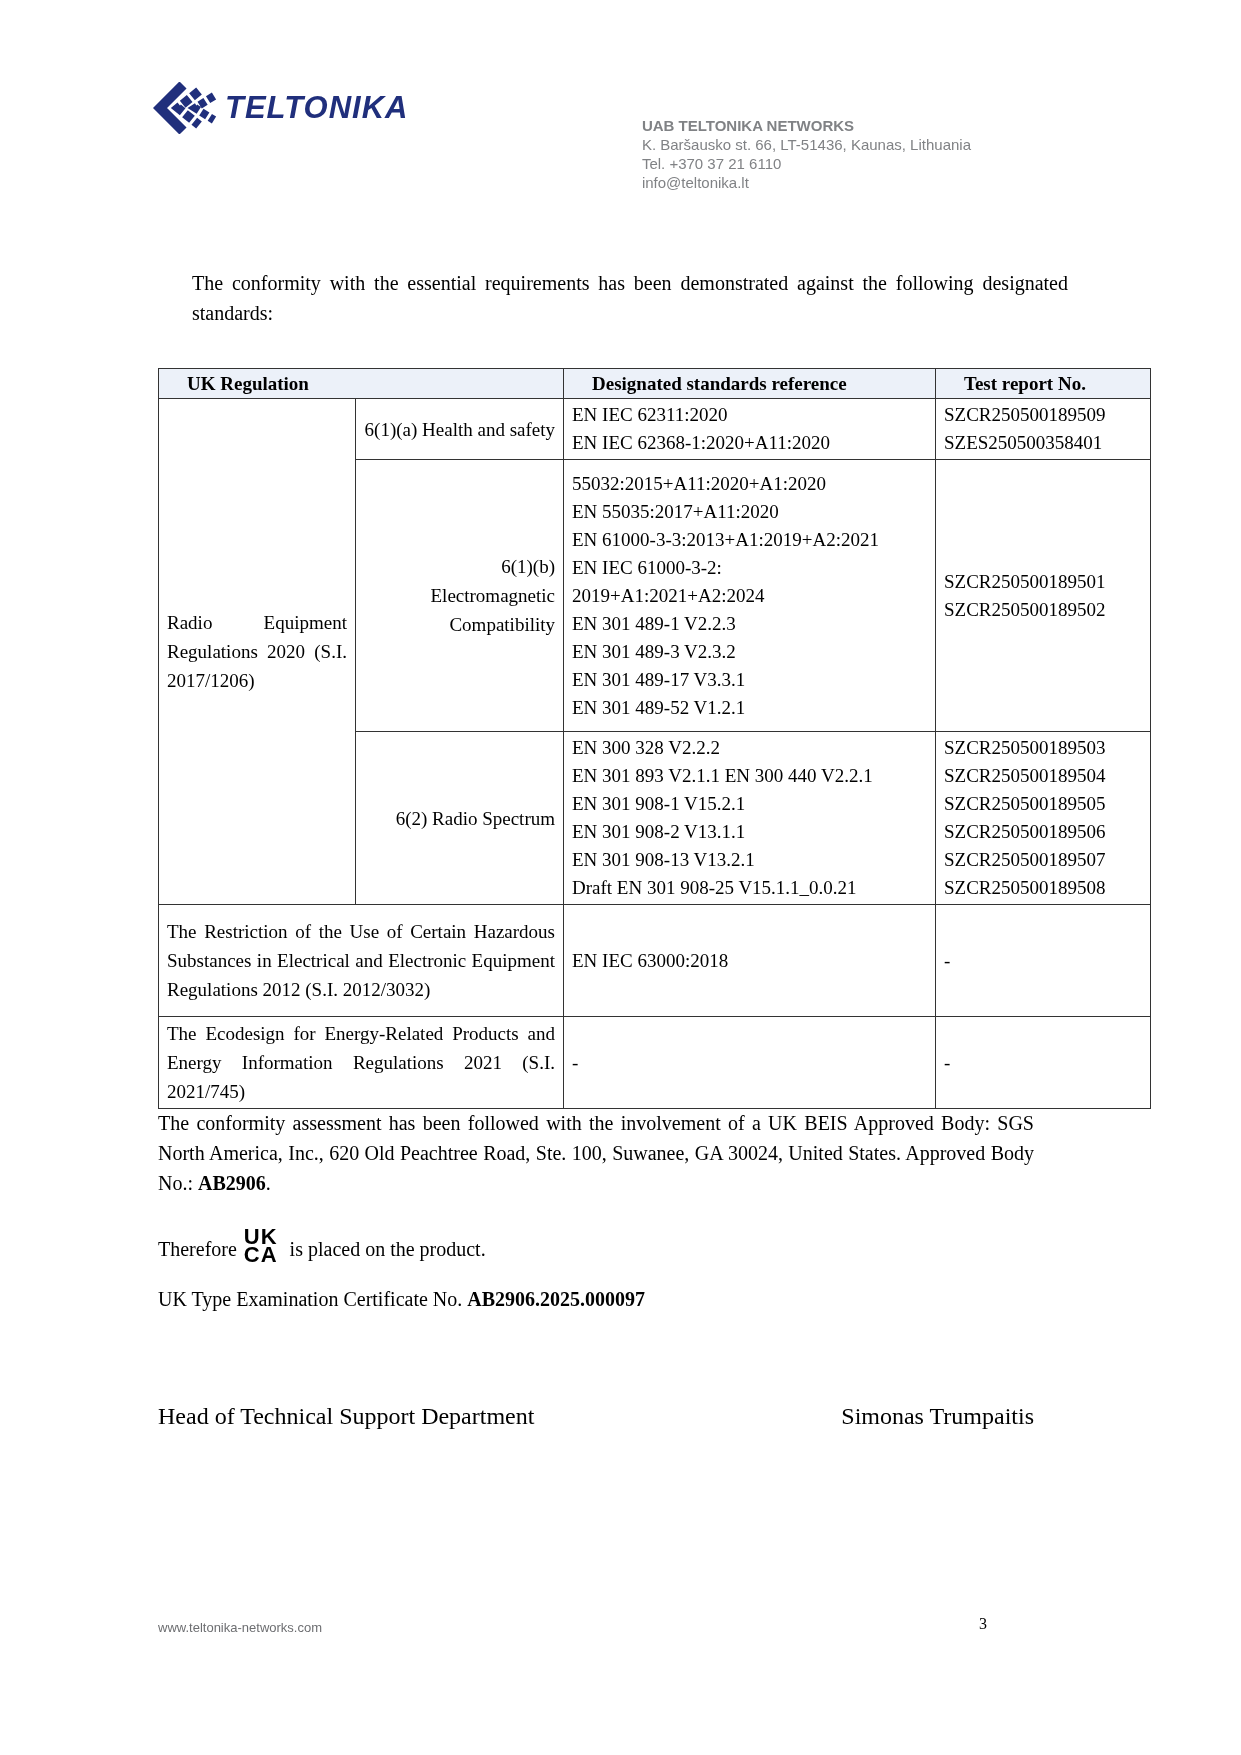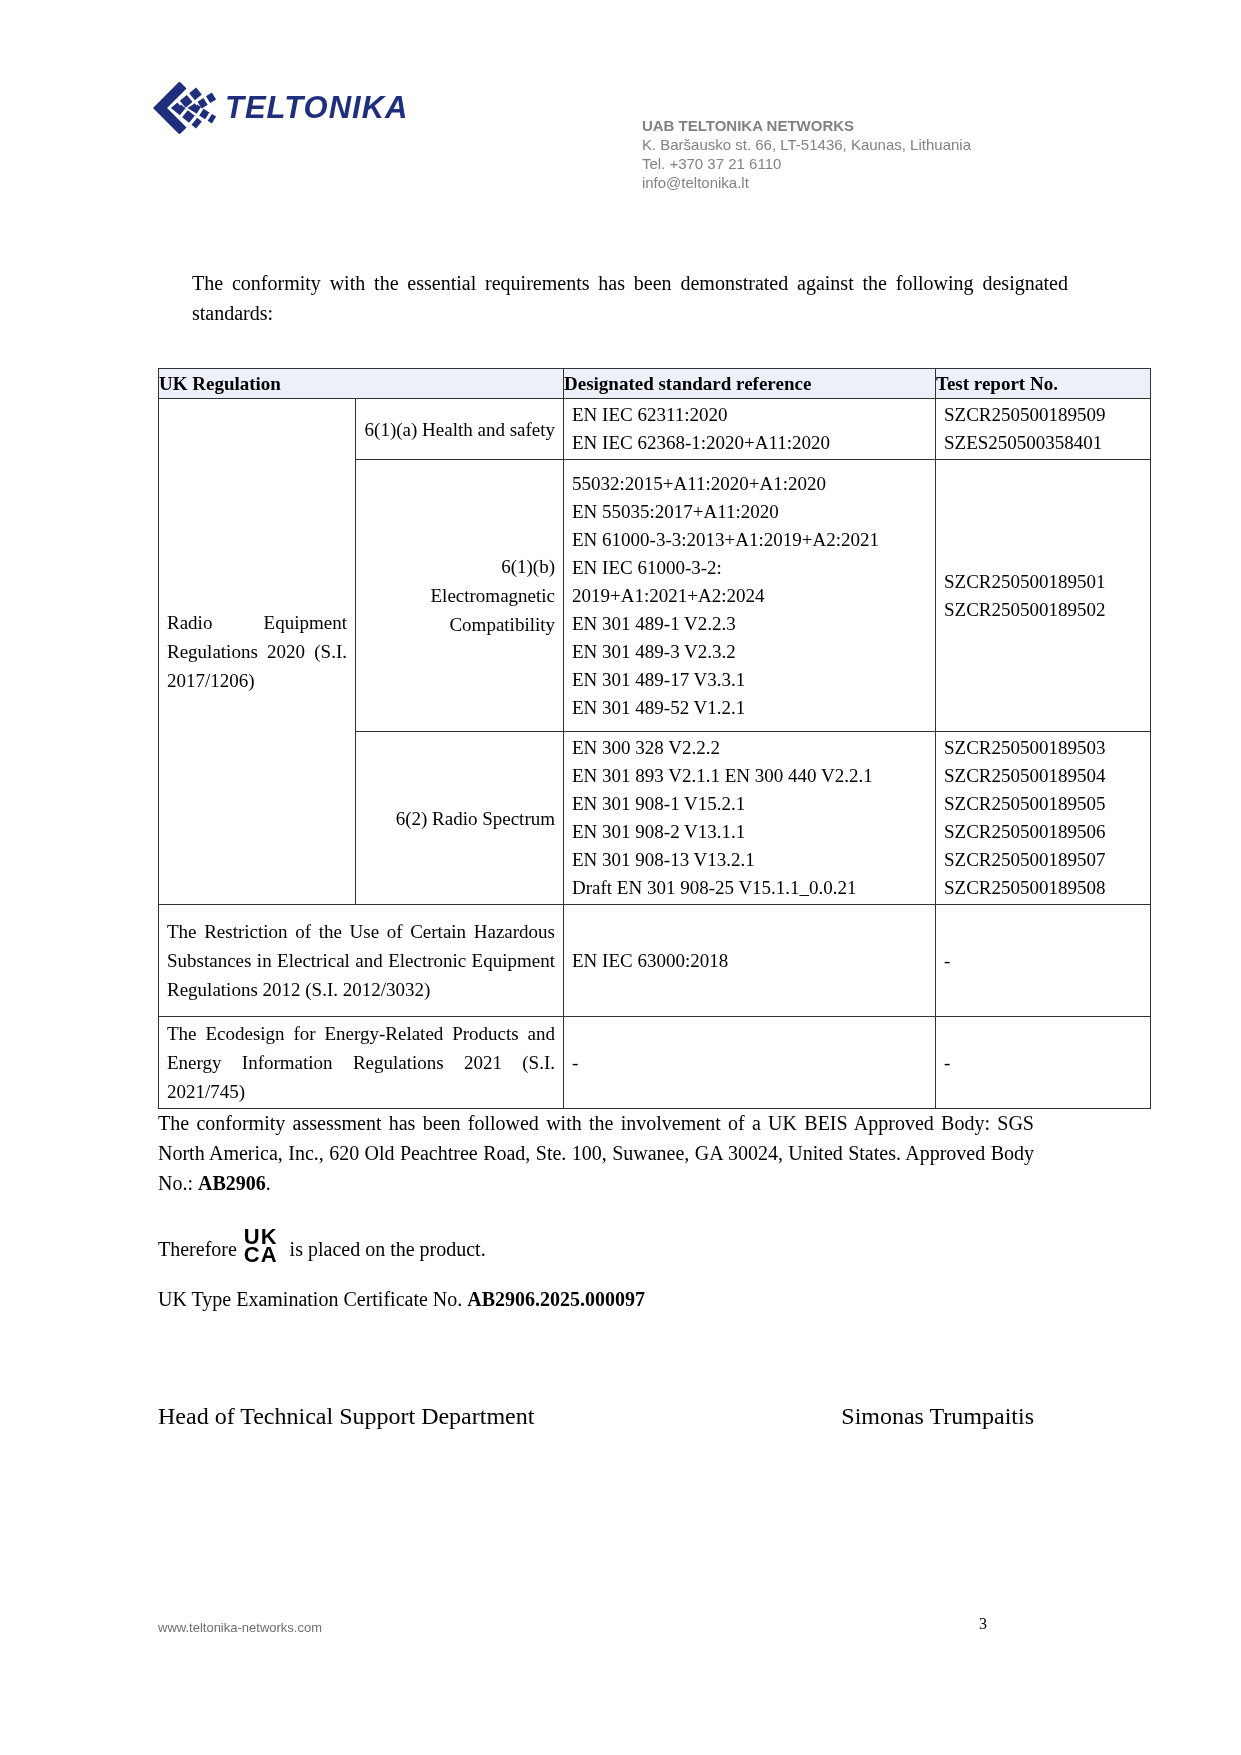--- a/index.html
+++ b/index.html
@@ -17,21 +17,21 @@
   .company-info .co-name { font-weight:bold; }
 
   
   .intro { position:absolute; left:158px; top:268px; width:876px; font-size:20px;
            line-height:30px; text-align:justify; color:#000;margin-left:34px; }
 
   
   table.conf { position:absolute; left:158px; top:368px; width:992px; border-collapse:collapse;
                font-size:19px; color:#000; table-layout:fixed; }
   table.conf th, table.conf td { border:1px solid #333; vertical-align:middle; padding:2px 8px; }
-  table.conf th { background:#ecf1f9; text-align:left; font-weight:bold; height:30px; padding-left:0; }
+  table.conf th { background:#ecf1f9; text-align:left; font-weight:bold; height:30px; padding-left:28px; }
   .col1 { width:197px; } .col2 { width:208px; } .col3 { width:372px; } .col4 { width:215px; }
   .cell-just { text-align:justify; }
   .pre { white-space:pre-line; }
   td.std { padding-left:14px; line-height:28px; }
   td.rep { padding-left:10px; line-height:28px; }
   tr.rA { height:58px; } tr.rB { height:272px; } tr.rC { height:172px; }
   tr.rD { height:112px;margin-top:27px; } tr.rE { height:86px; }
   td.regcell { line-height:29px; padding-left:10px; padding-right:12px; }
   td.clause { line-height:29px; padding-left:10px; padding-right:12px;text-align:right; }
 
@@ -86,21 +86,21 @@
   <table class="conf">
     <colgroup>
         <col class="col1">
         <col class="col2">
         <col class="col3">
         <col class="col4">
       </colgroup>
     <tbody>
         <tr>
       <th colspan="2">UK Regulation</th>
-      <th>Designated standard reference</th>
+      <th>Designated standards reference</th>
       <th>Test report No.</th>
     </tr>
     <tr class="rA">
       <td rowspan="3" class="cell-just regcell">Radio Equipment Regulations 2020 (S.I. 2017/1206)</td>
       <td class="cell-just clause">6(1)(a) Health and safety</td>
       <td class="std pre">EN IEC 62311:2020
 EN IEC 62368-1:2020+A11:2020</td>
       <td class="rep pre">SZCR250500189509
 SZES250500358401</td>
     </tr>

